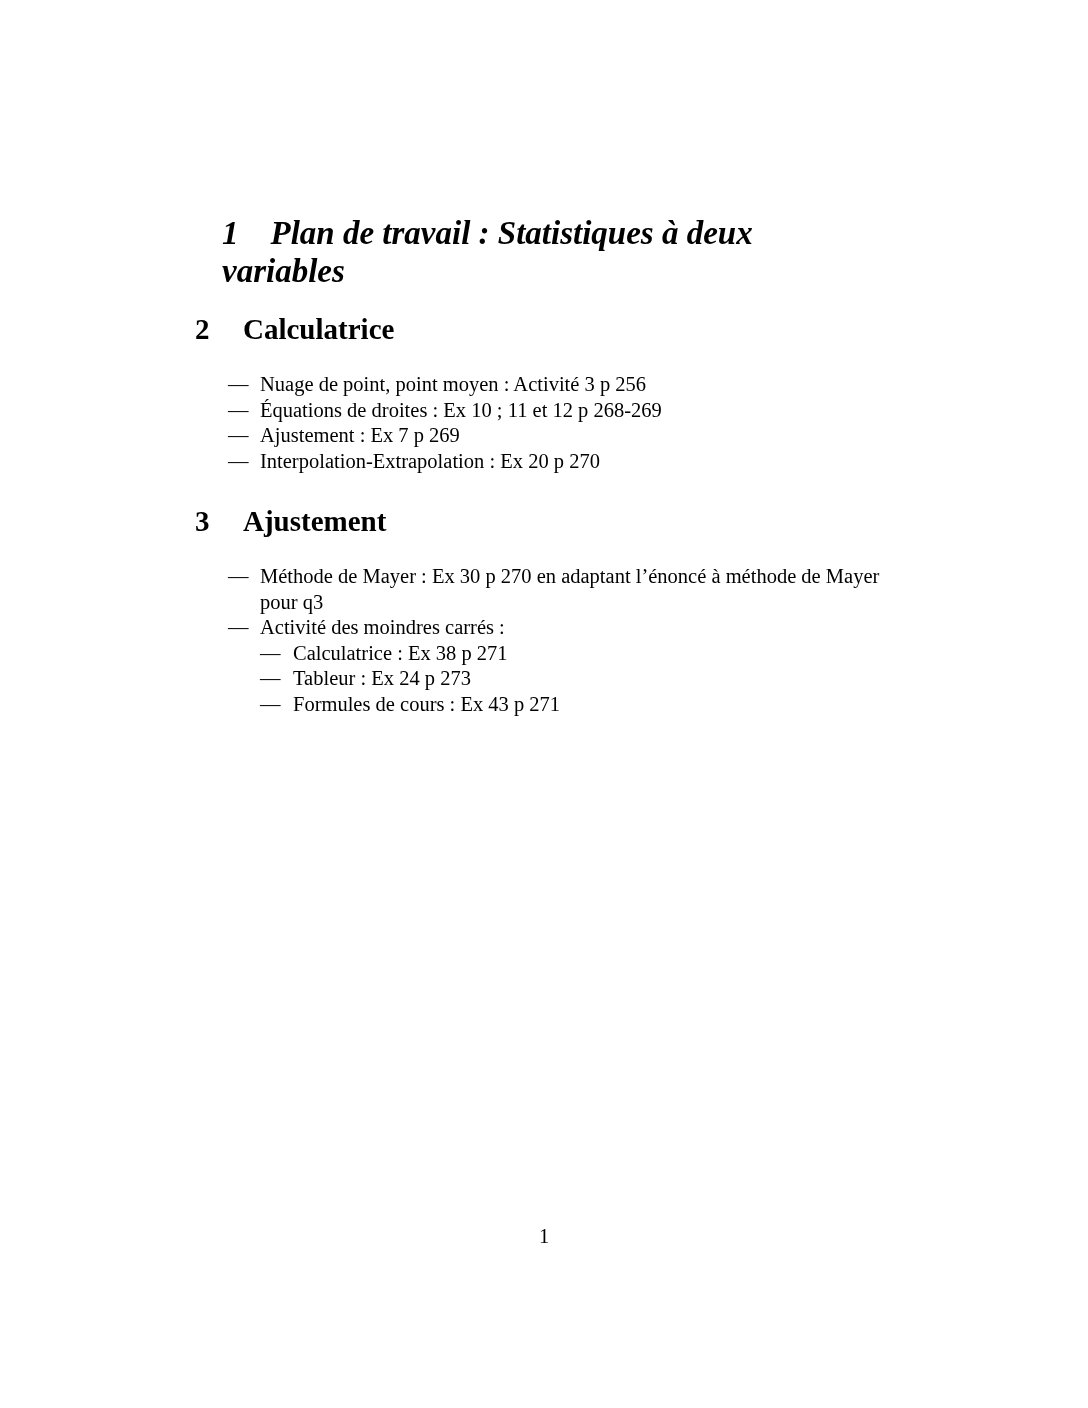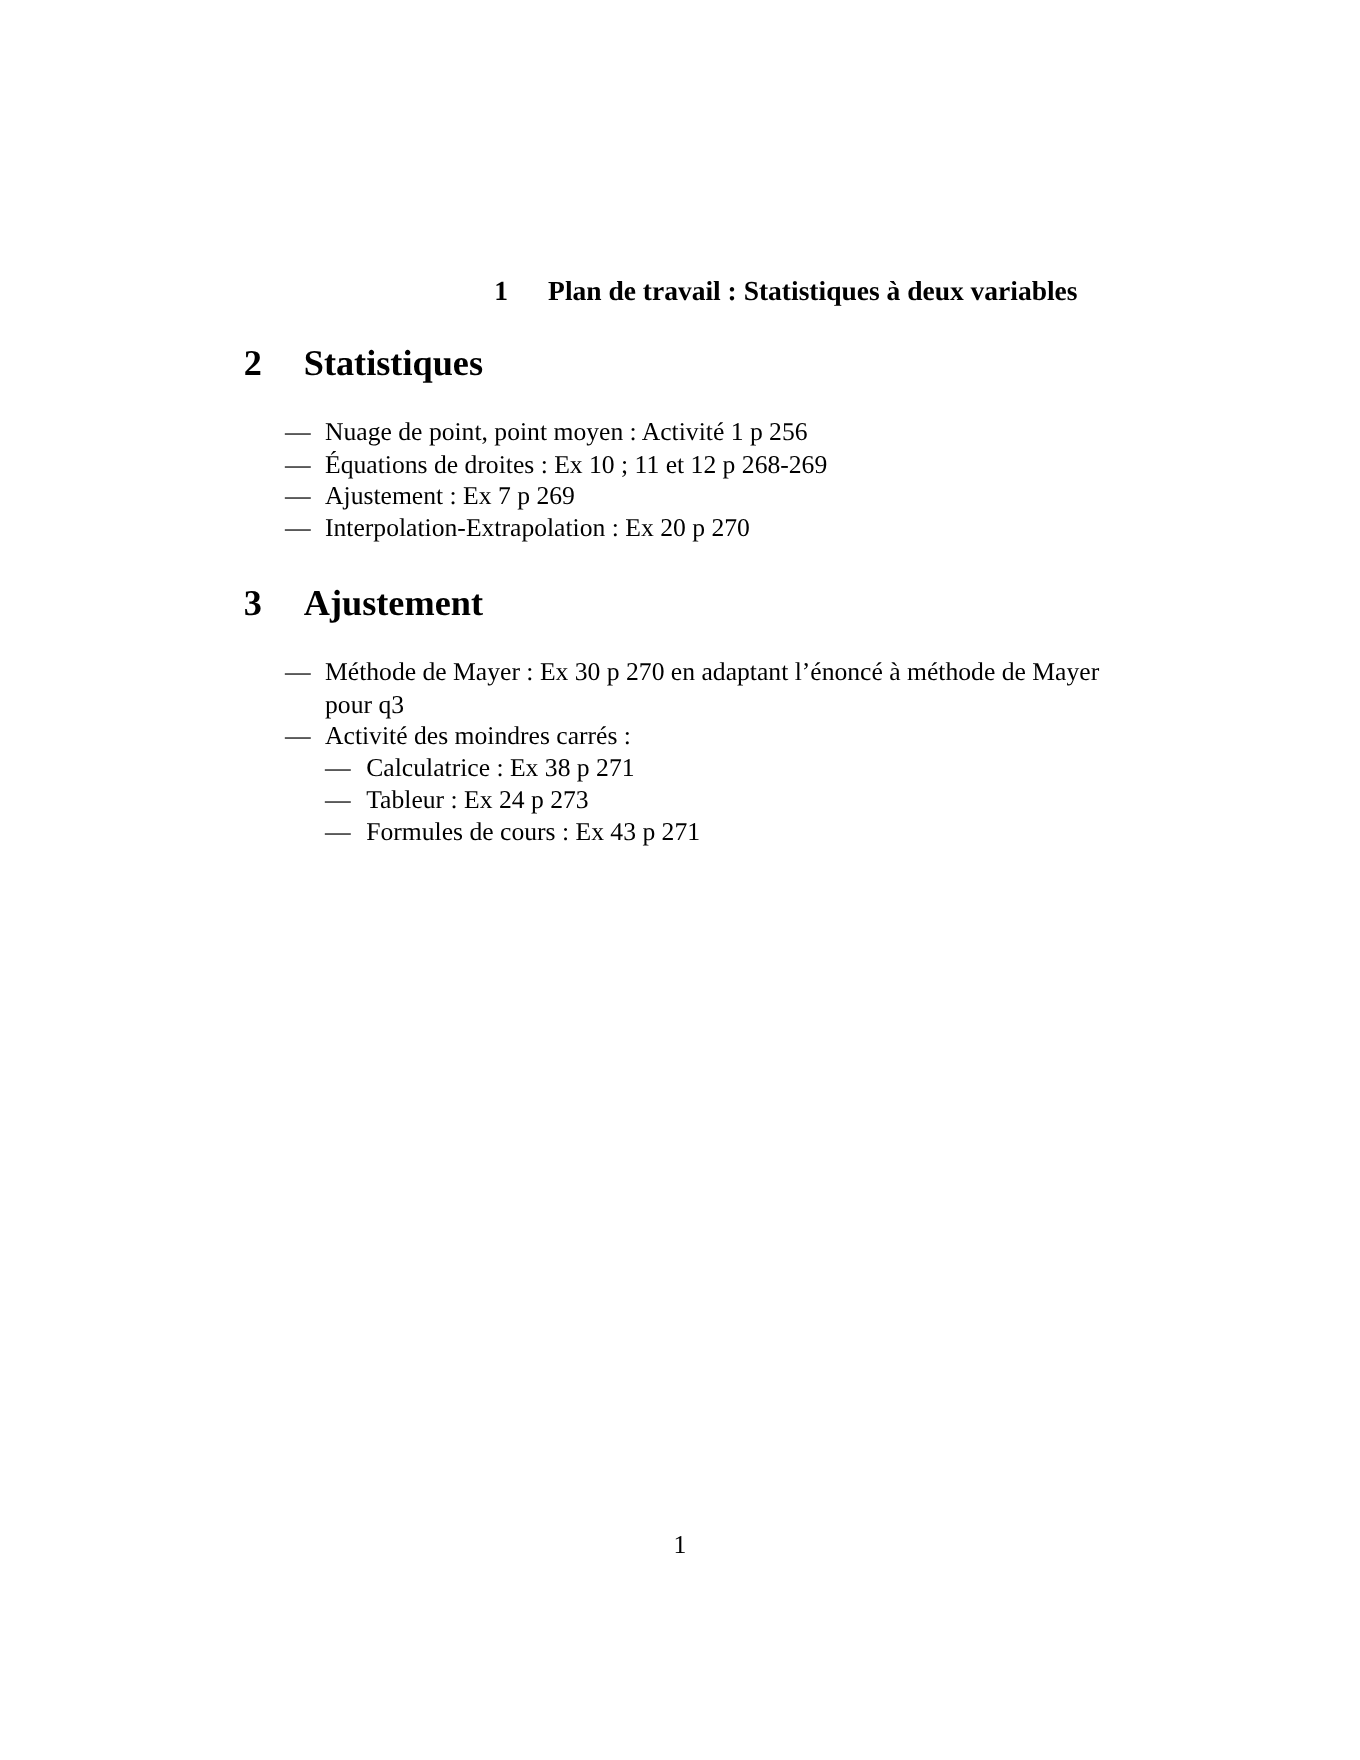--- a/index.html
+++ b/index.html
@@ -13,24 +13,25 @@
   }
   .page {
     position: absolute; inset: 0;
     background: #ffffff;
   }
   .content {
     position: absolute; left: 195px; top: 0; width: 694px;
   }
   
   .doc-title {
-    font-size: 22px; line-height: 38px; font-weight: bold;
-    text-align: right;
+    font-size: 33px; line-height: 38px; font-weight: bold;
+    text-align: left;
     max-width: 640px;
     margin: 214px auto 0 auto;
+    font-style: italic;
   }
   .doc-title .h-num { margin-right: 32px; }
   
   .sec-heading {
     font-size: 29px; line-height: 34px; font-weight: bold;
     display: flex;
   }
   .sec-heading .h2-num { flex: 0 0 48px; }
   .sec-intro { margin-top: 22px; }
   .sec-ajust { margin-top: 30px; }
@@ -57,26 +58,26 @@
 <body>
 
 <div class="page">
   <div class="content">
 
     <h1 class="doc-title"><span class="h-num">1</span><span>Plan de travail : Statistiques à deux variables</span></h1>
 
     <section class="sec-intro">
       <h2 class="sec-heading">
         <span class="h2-num">2</span>
-        <span>Statistiques</span>
+        <span>Calculatrice</span>
       </h2>
       <ul class="list">
         <li class="item">
           <span class="marker">—</span>
-          <span class="item-body">Nuage de point, point moyen : Activité 1 p 256</span>
+          <span class="item-body">Nuage de point, point moyen : Activité 3 p 256</span>
         </li>
         <li class="item">
           <span class="marker">—</span>
           <span class="item-body">Équations de droites : Ex 10 ; 11 et 12 p 268-269</span>
         </li>
         <li class="item">
           <span class="marker">—</span>
           <span class="item-body">Ajustement : Ex 7 p 269</span>
         </li>
         <li class="item">

